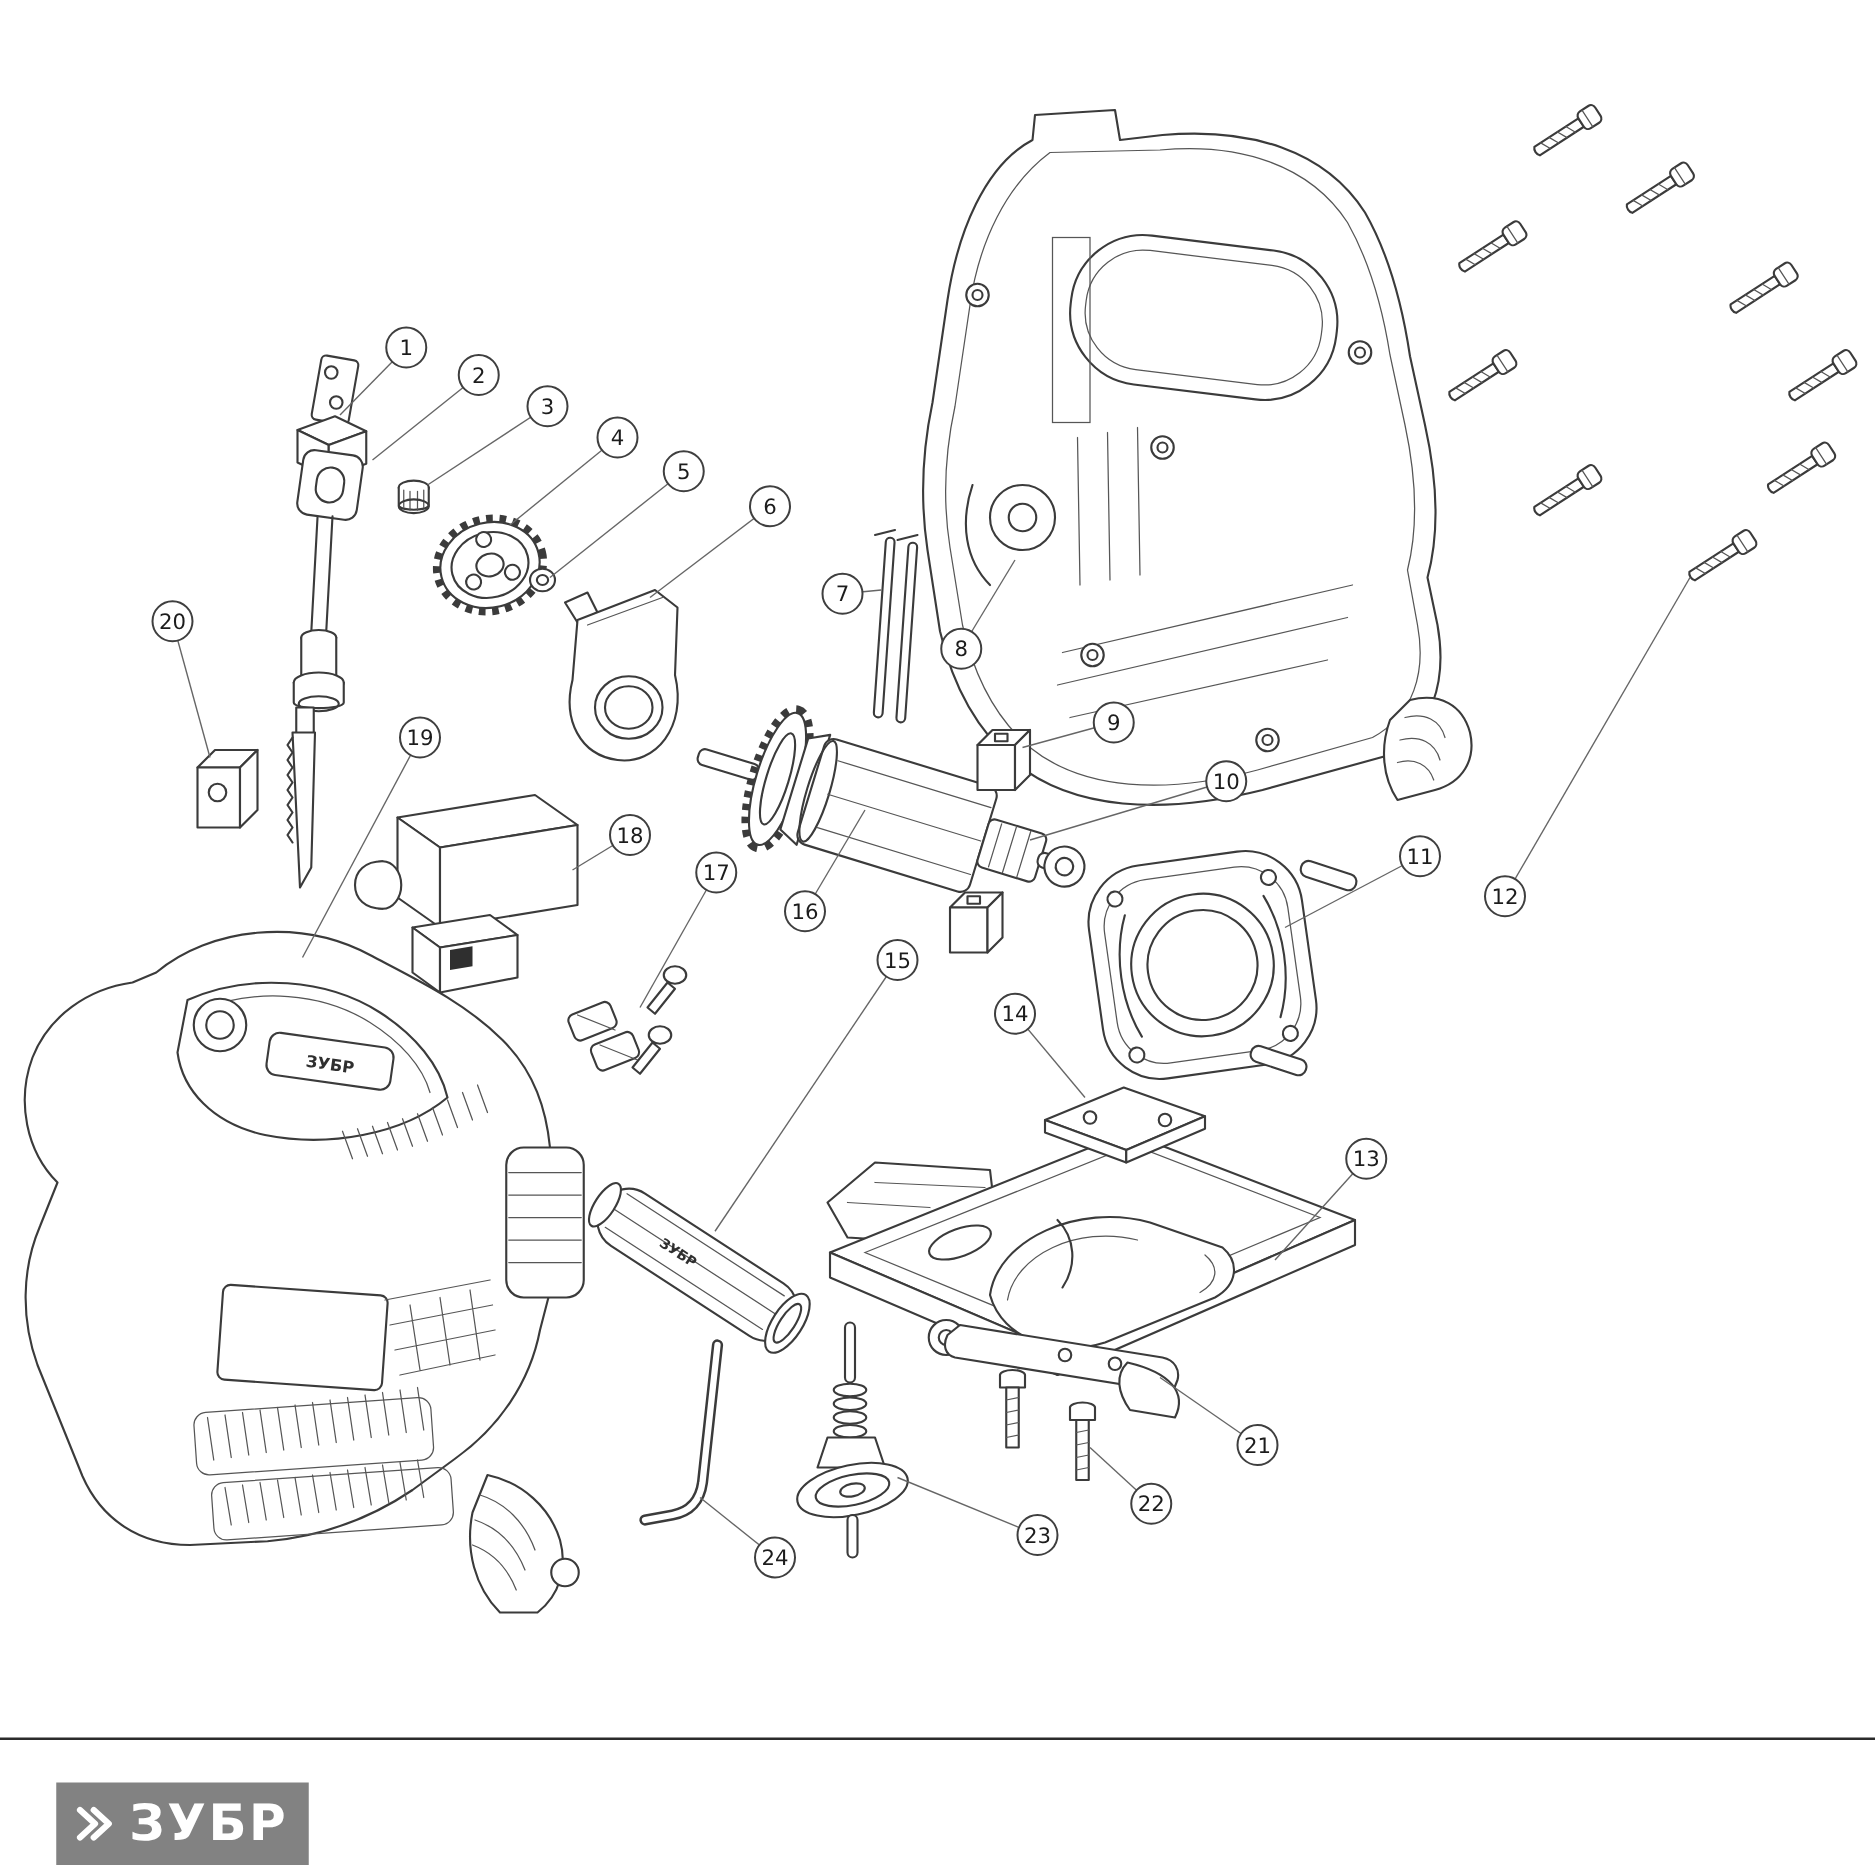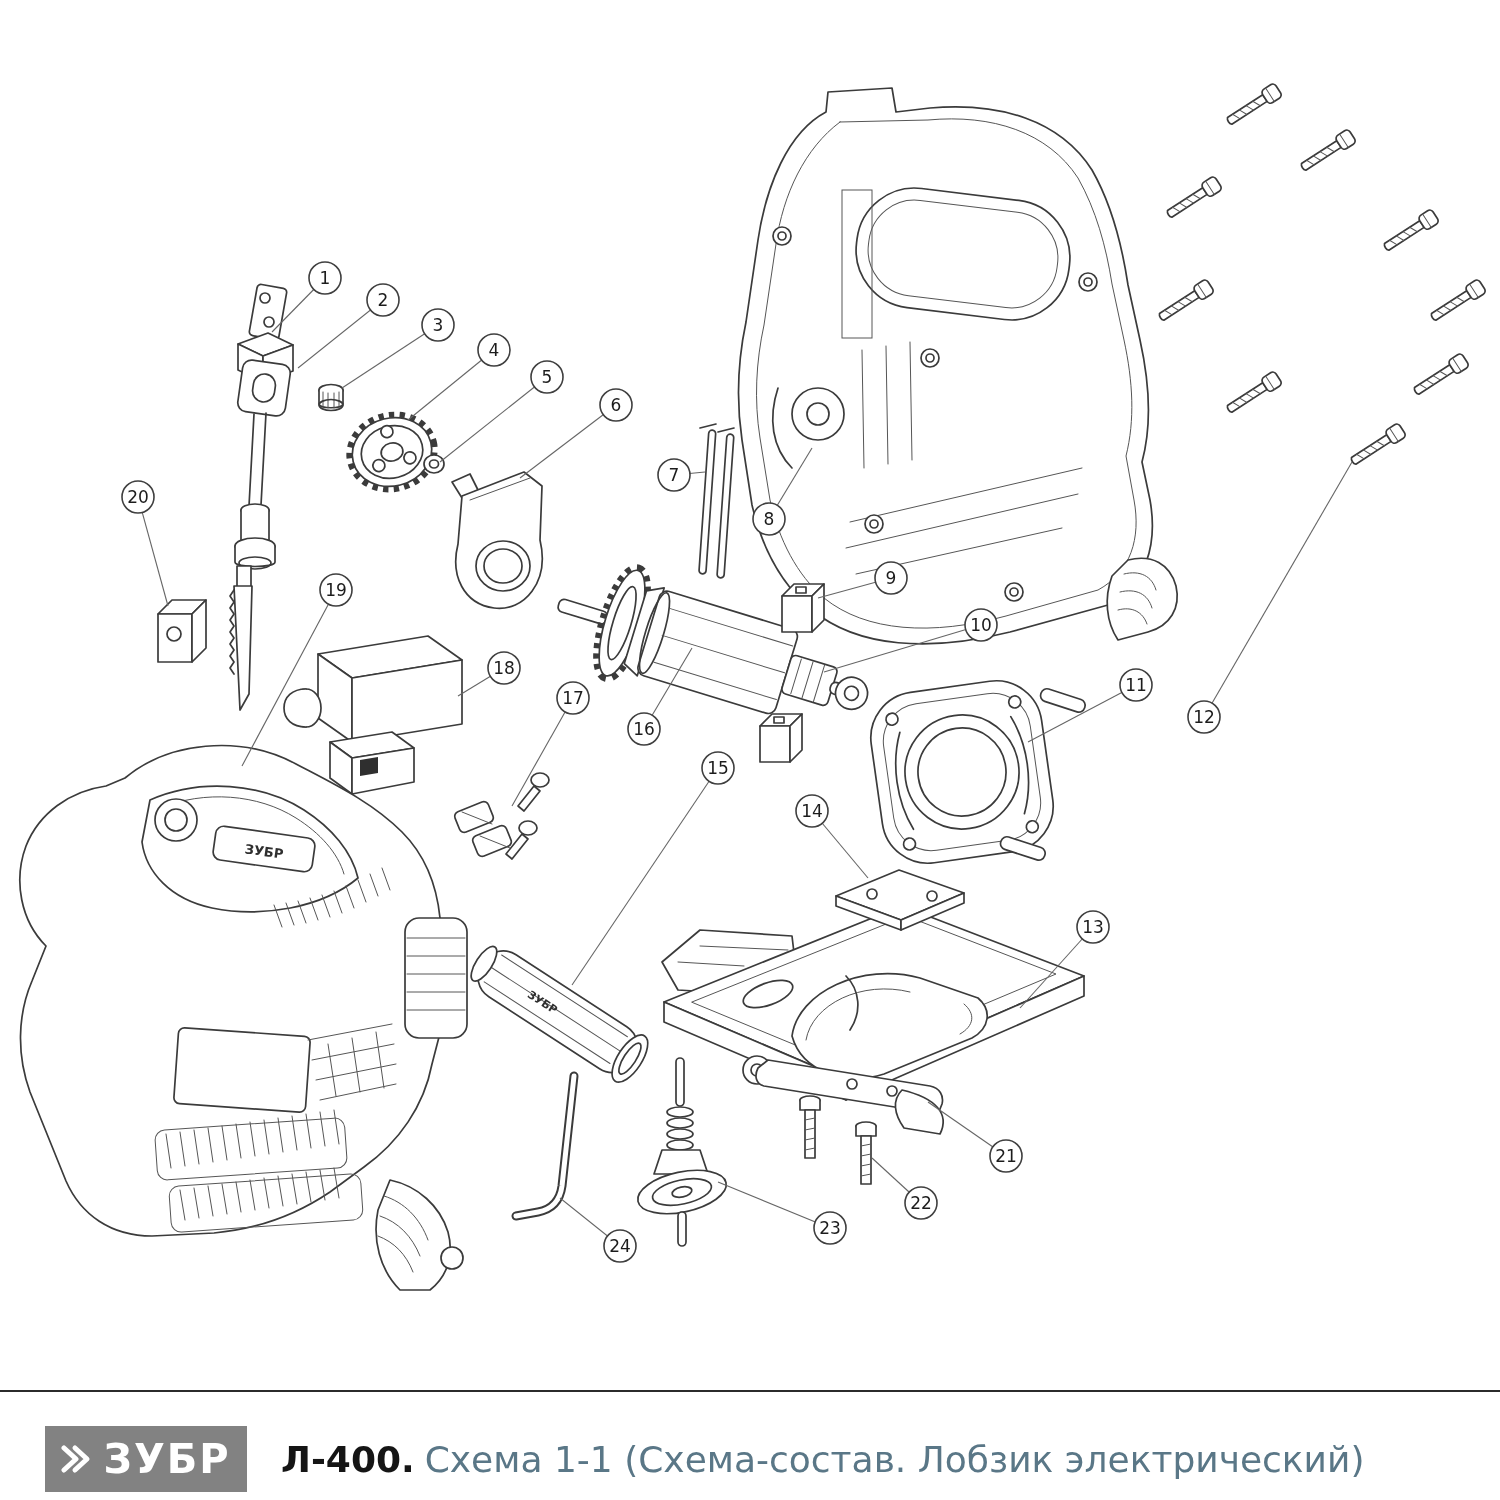--- a/index.html
+++ b/index.html
@@ -429,18 +429,15 @@
 <div class="footer-rule"></div>
 
 <div class="footer">
   <div class="logo-box">
     <svg width="30" height="36" viewBox="0 0 30 36">
       <path d="M3 7 L15 18 L3 29" fill="none" stroke="#fff" stroke-width="5" stroke-linecap="round" stroke-linejoin="round"></path>
       <path d="M14 7 L26 18 L14 29" fill="none" stroke="#fff" stroke-width="5" stroke-linecap="round" stroke-linejoin="round"></path>
     </svg>
     <span class="logo-text">ЗУБР</span>
   </div>
-  <div class="title">
-    <span class="model">Л-400.</span><span>Схема 1-1 (Схема-состав. Лобзик электрический)</span>
-  </div>
 </div>
 
 </div>
 
 </body></html>

